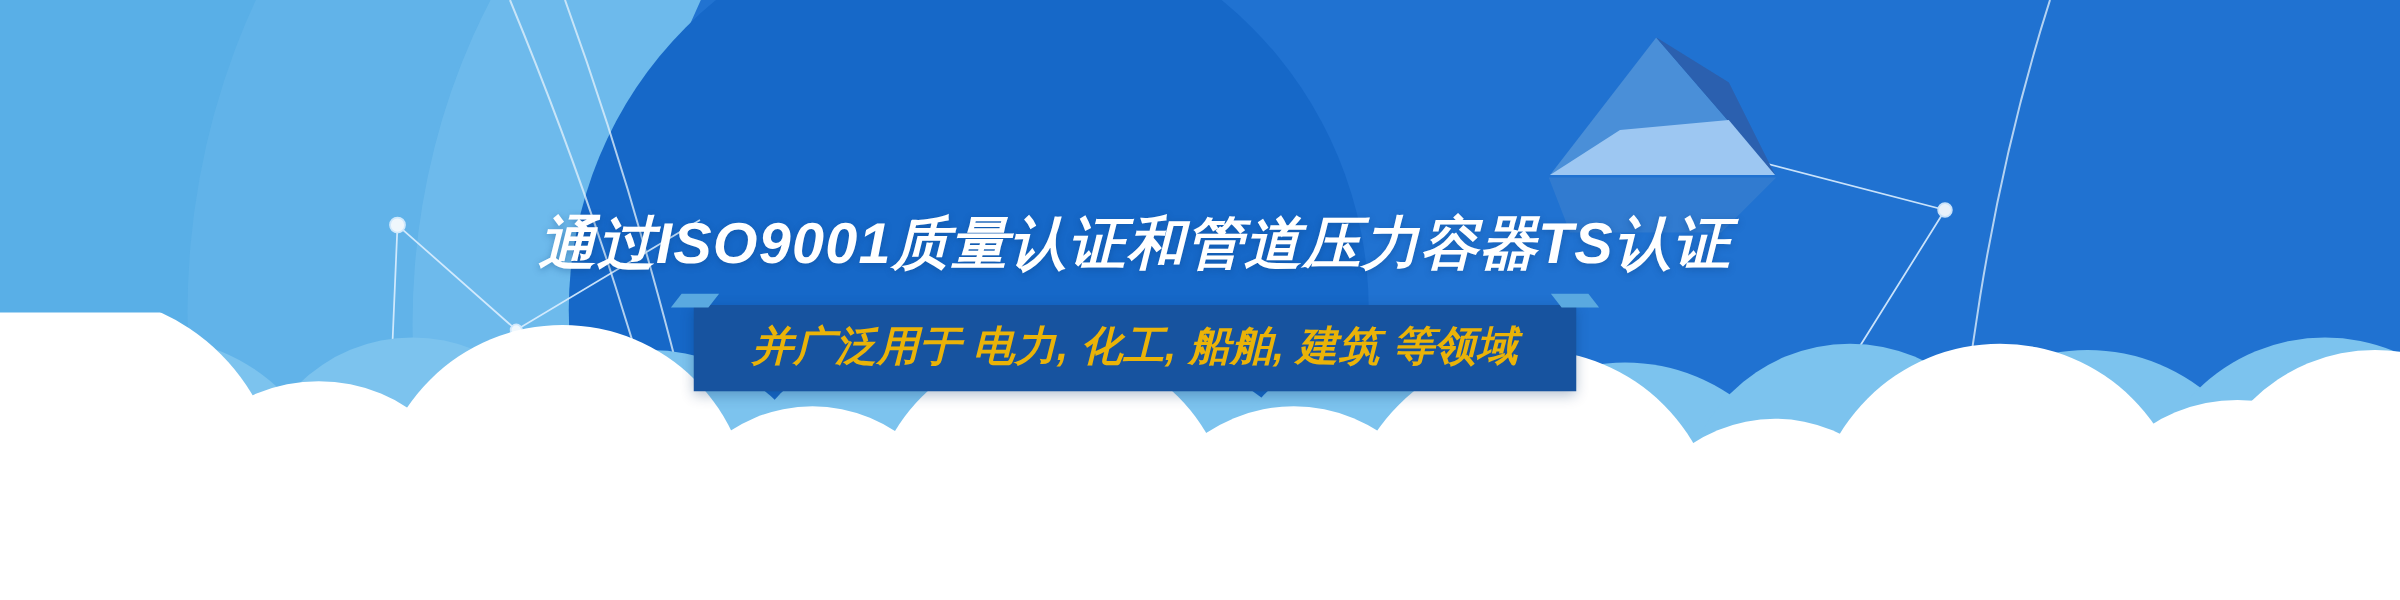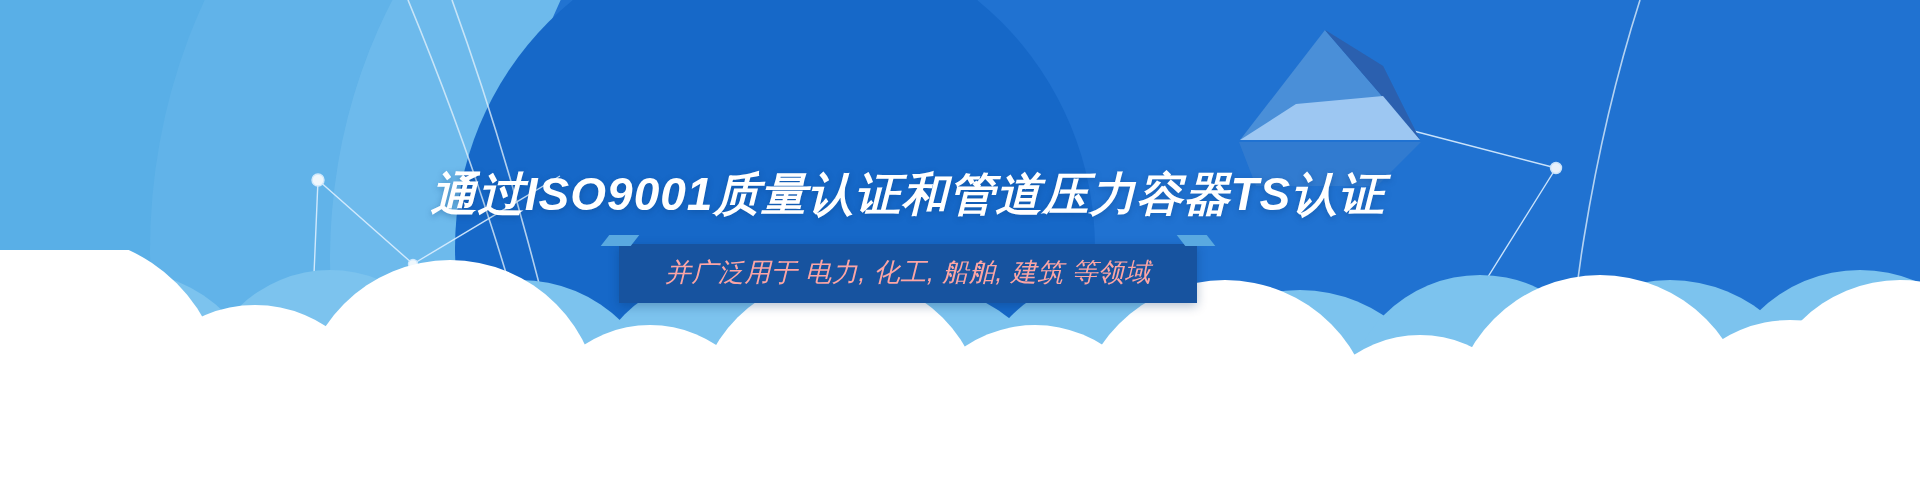--- a/index.html
+++ b/index.html
@@ -179,24 +179,24 @@
     content: "";
     position: absolute;
     right: -14px;
     top: -9px;
     width: 30px;
     height: 11px;
     background: #5aa9e0;
     transform: skewX(38deg);
   }
   .subbar-text {
-    color: #fca5a5;
-    font-size: 26px;
+    color: #eab308;
+    font-size: 33px;
     font-style: italic;
-    font-weight: normal;
+    font-weight: bold;
     white-space: nowrap;
     letter-spacing: .5px;
     font-family: "Liberation Sans", "DejaVu Sans", sans-serif;
   }
 
   
   .clouds {
     position: absolute;
     left: 0;
     bottom: 0;

